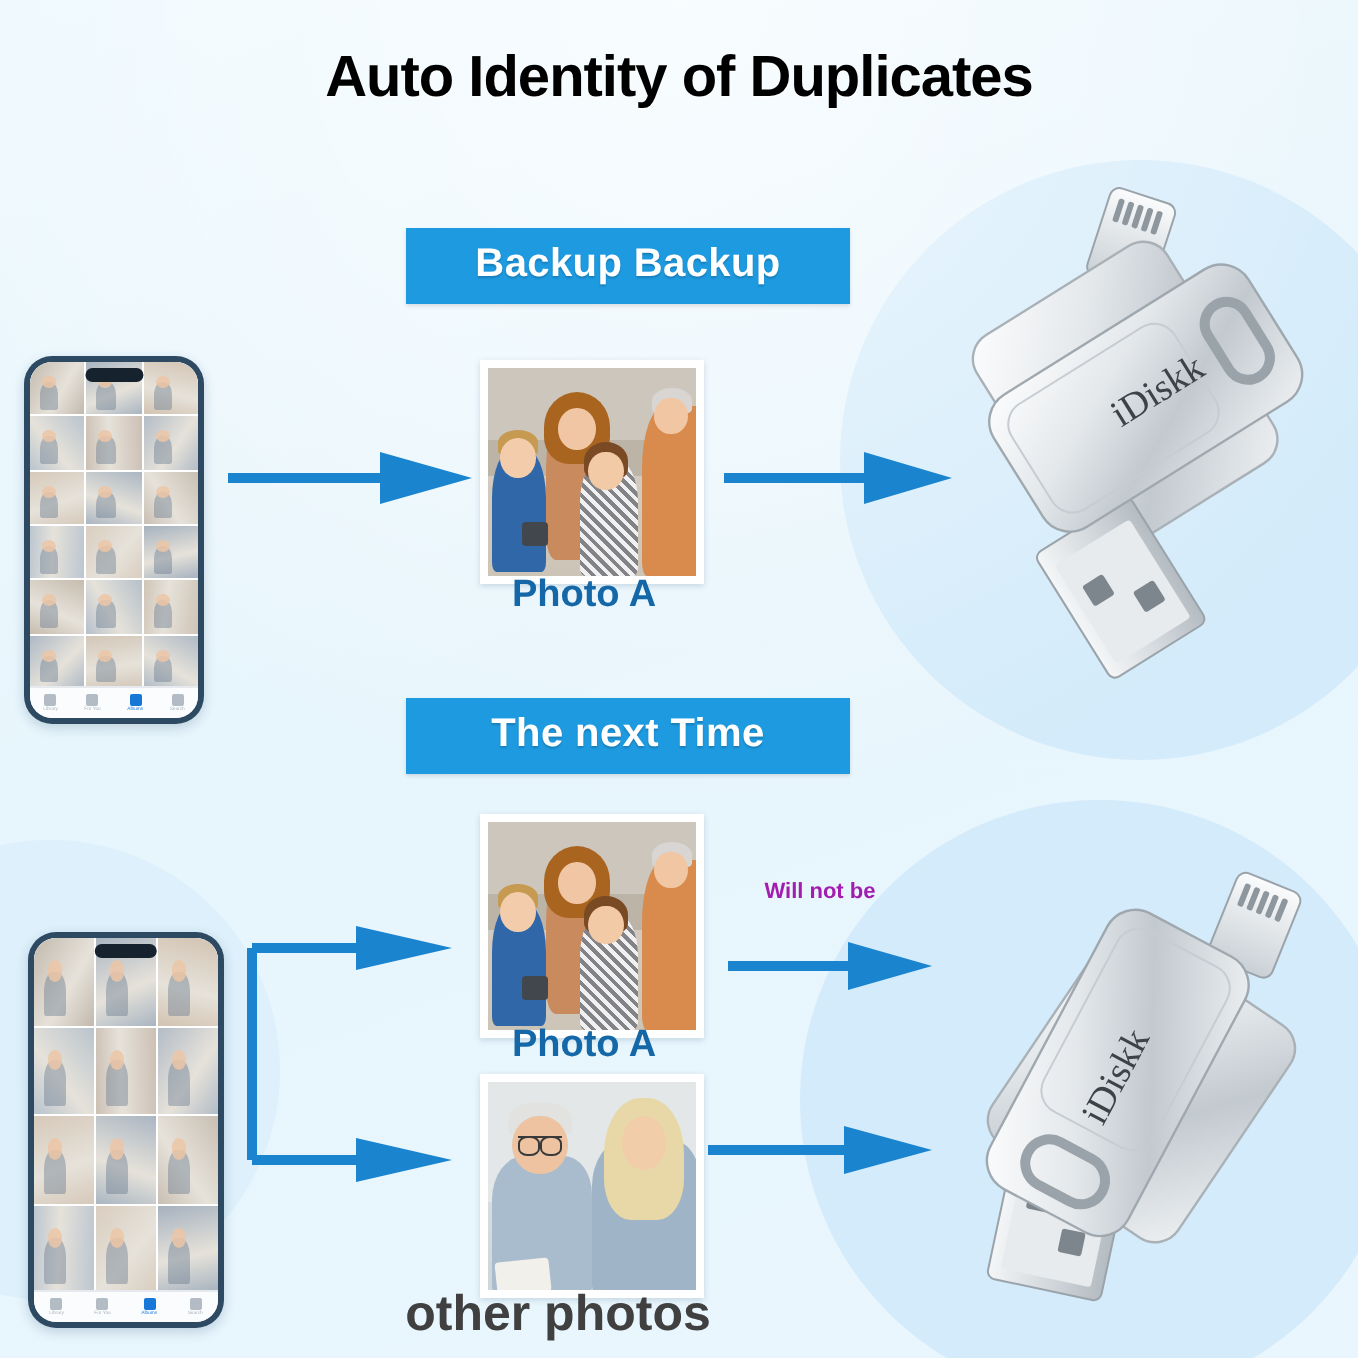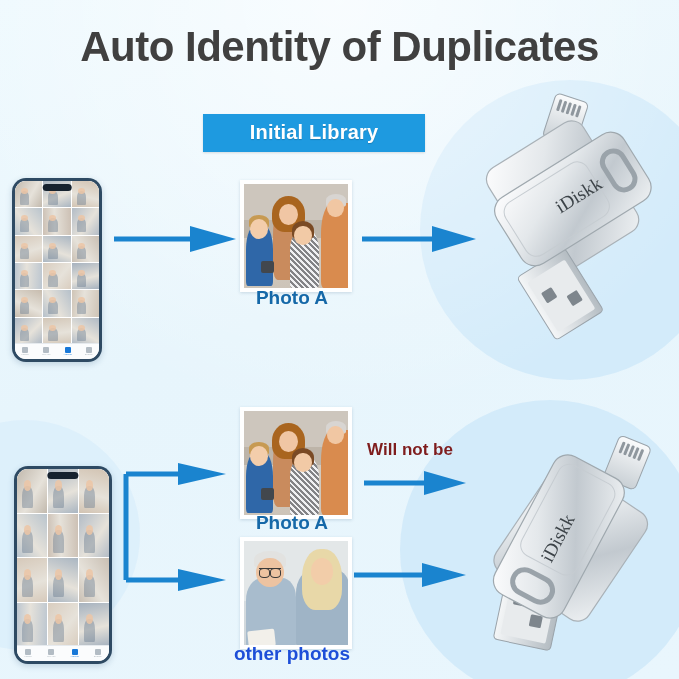--- a/index.html
+++ b/index.html
@@ -17,22 +17,22 @@
   .bg-blob{position:absolute;border-radius:50%;background:#cfe9f9;opacity:.85;}
   .blob-a{width:300px;height:300px;left:420px;top:80px;}
   .blob-b{width:300px;height:300px;left:400px;top:400px;}
   .blob-c{width:230px;height:230px;left:-90px;top:420px;background:#d9eefb;opacity:.75;}
   .bg-soft{position:absolute;inset:0;
      background:radial-gradient(circle at 50% 0%,rgba(255,255,255,.65) 0%,rgba(255,255,255,0) 55%);}
 
   
   .title{
     position:absolute;left:0;right:0;top:23px;text-align:center;
-    font-size:42px;font-weight:bold;letter-spacing:-.5px;
-    color:#404040;
+    font-size:29px;font-weight:bold;letter-spacing:-.5px;
+    color:#000000;
     text-shadow:0 1px 0 rgba(255,255,255,.6);
   }
 
   
   .badge{
     position:absolute;background:#1e9ae0;color:#fff;
     font-weight:bold;font-size:20px;letter-spacing:.2px;
     padding:7px 16px 8px;text-align:center;
     box-shadow:0 1px 2px rgba(0,0,0,.12);
     text-shadow:0 1px 1px rgba(0,0,0,.18);
@@ -128,26 +128,26 @@
     background:#e8d8a8;border-radius:46% 46% 34% 34%;}
   .c-wom-face{position:absolute;left:64%;top:16%;width:22%;height:26%;
     background:#f2cda9;border-radius:50%;}
   .c-book{position:absolute;left:4%;top:86%;width:26%;height:16%;
     background:#f2f0ea;border-radius:2px;transform:rotate(-6deg);}
 
   
   .cap{position:absolute;text-align:center;font-weight:bold;}
   #cap-photo-a-1{left:218px;top:287px;width:148px;font-size:19px;color:#1568a8;}
   #cap-photo-a-2{left:218px;top:512px;width:148px;font-size:19px;color:#1568a8;}
-  #cap-other{left:204px;top:643px;width:176px;font-size:19px;color:#1d4ed8;}
+  #cap-other{left:191px;top:643px;width:176px;font-size:25px;color:#404040;}
 
   
   .note{position:absolute;font-weight:bold;line-height:1.18;}
   #note-not-transfered{left:345px;top:440px;width:130px;text-align:center;
-     font-size:17px;color:#7f1d1d;}
+     font-size:11px;color:#a21caf;}
   #note-only-backup{left:356px;top:578px;width:118px;text-align:left;
      font-size:12.5px;color:#145d96;}
 
   
   .arrow-svg{position:absolute;overflow:visible;}
   #arrow-phone1{left:112px;top:222px;width:128px;height:34px;}
   #arrow-photo1{left:360px;top:222px;width:120px;height:34px;}
   #arrow-branch{left:122px;top:462px;width:128px;height:130px;}
   #arrow-dup{left:362px;top:468px;width:108px;height:30px;}
   #arrow-new{left:352px;top:560px;width:118px;height:30px;}
@@ -162,21 +162,22 @@
 <div id="stage">
 
   <div class="bg-base"></div>
   <div class="bg-blob blob-a"></div>
   <div class="bg-blob blob-b"></div>
   <div class="bg-blob blob-c"></div>
   <div class="bg-soft"></div>
 
   <div class="title">Auto Identity of Duplicates</div>
 
-  <div class="badge" id="badge-initial">Initial Library</div>
+  <div class="badge" id="badge-initial">Backup Backup</div>
+  <div class="badge" id="badge-next">The next Time</div>
 
   <div class="phone" id="phone-1">
     <div class="screen">
       <div class="notch"></div>
       <div class="grid" id="grid-1">
           <div class="cell" style="background: linear-gradient(120deg, rgb(194, 185, 173) 0%, rgb(230, 226, 218) 58%, rgb(194, 185, 173) 100%);">
             <div style="position: absolute; left: 18%; top: 38%; width: 34%; height: 52%; border-radius: 44% 44% 10% 10%; background: rgba(90, 110, 135, 0.38);"></div>
             <div style="position: absolute; left: 22%; top: 26%; width: 26%; height: 24%; border-radius: 50%; background: rgba(236, 198, 166, 0.85);"></div>
           </div>
           <div class="cell" style="background: linear-gradient(157deg, rgb(169, 181, 193) 0%, rgb(230, 226, 218) 58%, rgb(169, 181, 193) 100%);">

